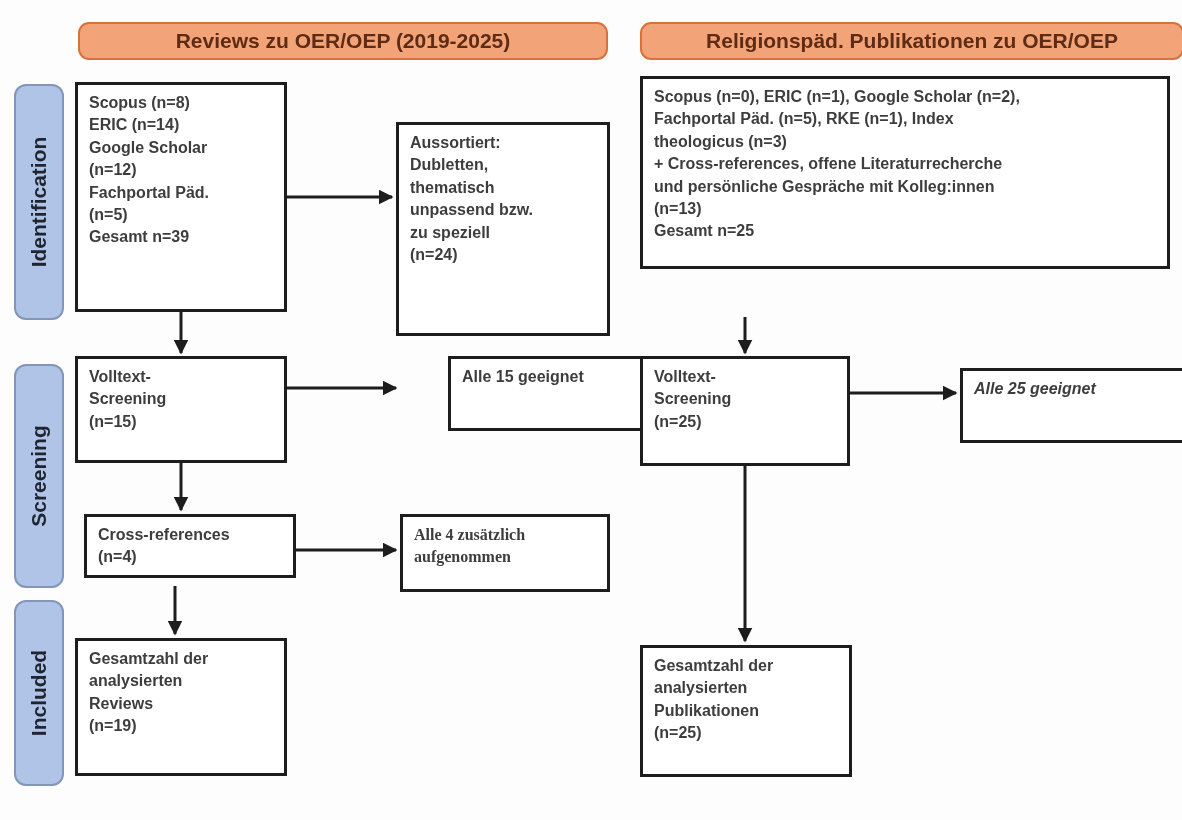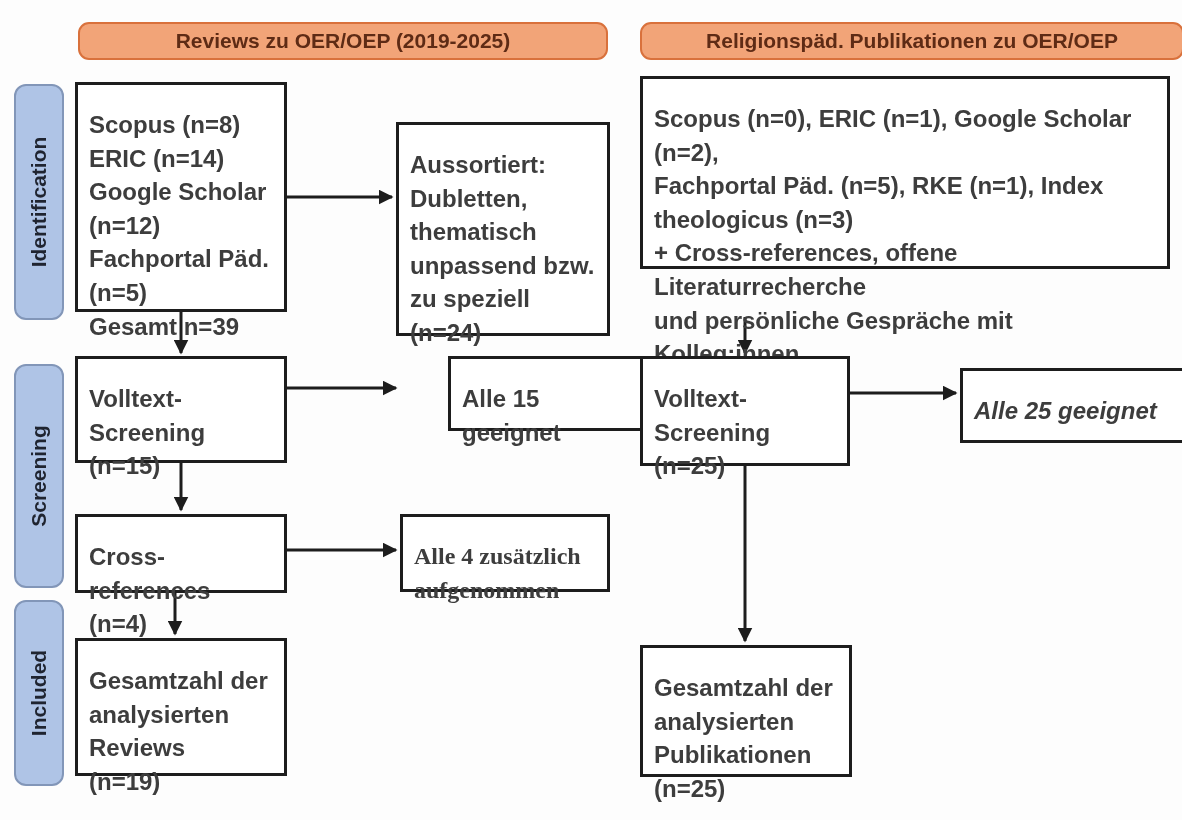--- a/index.html
+++ b/index.html
@@ -48,23 +48,23 @@
     white-space: nowrap;
     color: var(--pill-text, #1f2430);
     font-size: 21px;
     font-weight: 700;
   }
   .box {
     position: absolute;
     background: #ffffff;
     border: 3px solid var(--box-border, #1d1d1d);
     box-sizing: border-box;
-    padding: 23px 11px;
+    padding: 7px 11px;
     color: var(--box-text, #3d3d3d);
-    font-size: 24px;
+    font-size: 16px;
     font-weight: 700;
     line-height: 1.4;
     white-space: pre-line;
   }
 </style>
 </head>
 <body>
 
 <div class="canvas">
 
@@ -123,21 +123,21 @@
 
   <div class="box" style="left:75px; top:356px; width:212px; height:107px;">Volltext-
 Screening
 (n=15)</div>
   <div class="box" style="left:400px; top:356px; width:210px; height:75px;margin-left:48px;">Alle 15 geeignet</div>
   <div class="box" style="left:640px; top:356px; width:210px; height:110px;">Volltext-
 Screening
 (n=25)</div>
   <div class="box" style="left:960px; top:368px; width:240px; height:75px;font-style:italic;">Alle 25 geeignet</div>
 
-  <div class="box" style="left:75px; top:514px; width:212px; height:79px;">Cross-references
+  <div class="box" style="left:84px; top:514px; width:212px; height:64px;">Cross-references
 (n=4)</div>
   <div class="box" style="left:400px; top:514px; width:210px; height:78px;font-family:Liberation Serif, serif;">Alle 4 zusätzlich
 aufgenommen</div>
 
   <div class="box" style="left:75px; top:638px; width:212px; height:138px;">Gesamtzahl der
 analysierten
 Reviews
 (n=19)</div>
   <div class="box" style="left:640px; top:645px; width:212px; height:132px;">Gesamtzahl der
 analysierten

